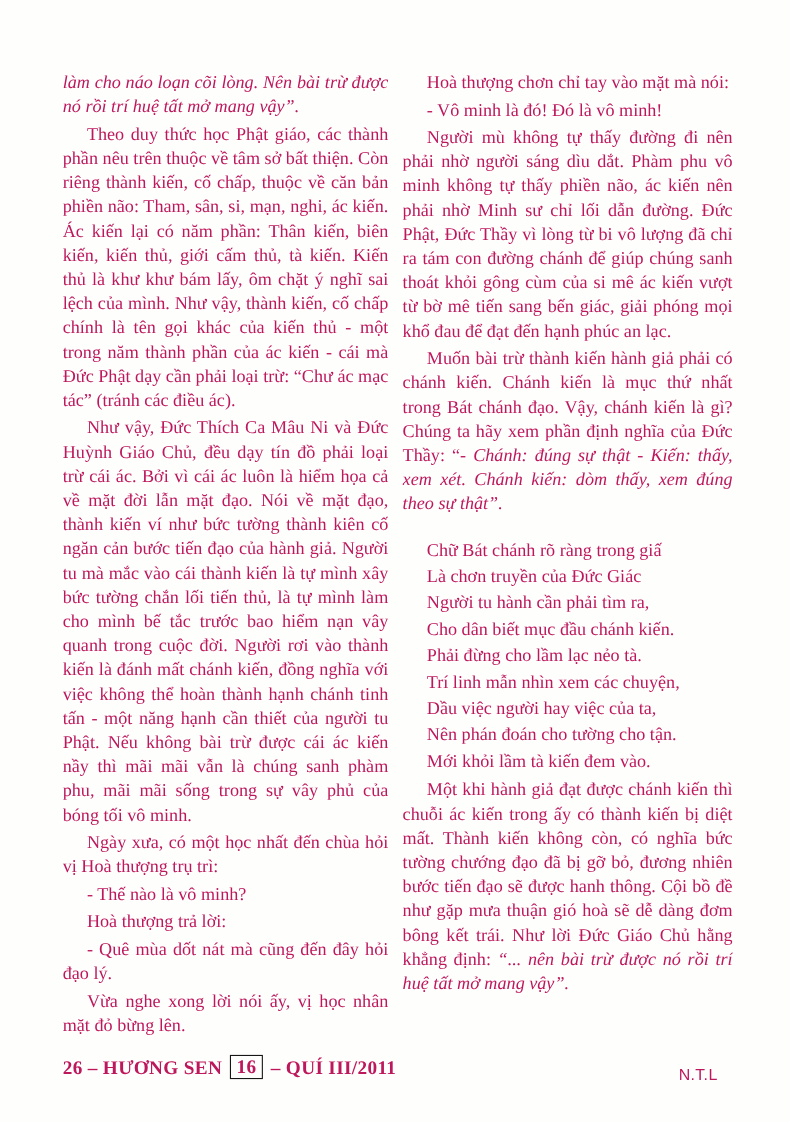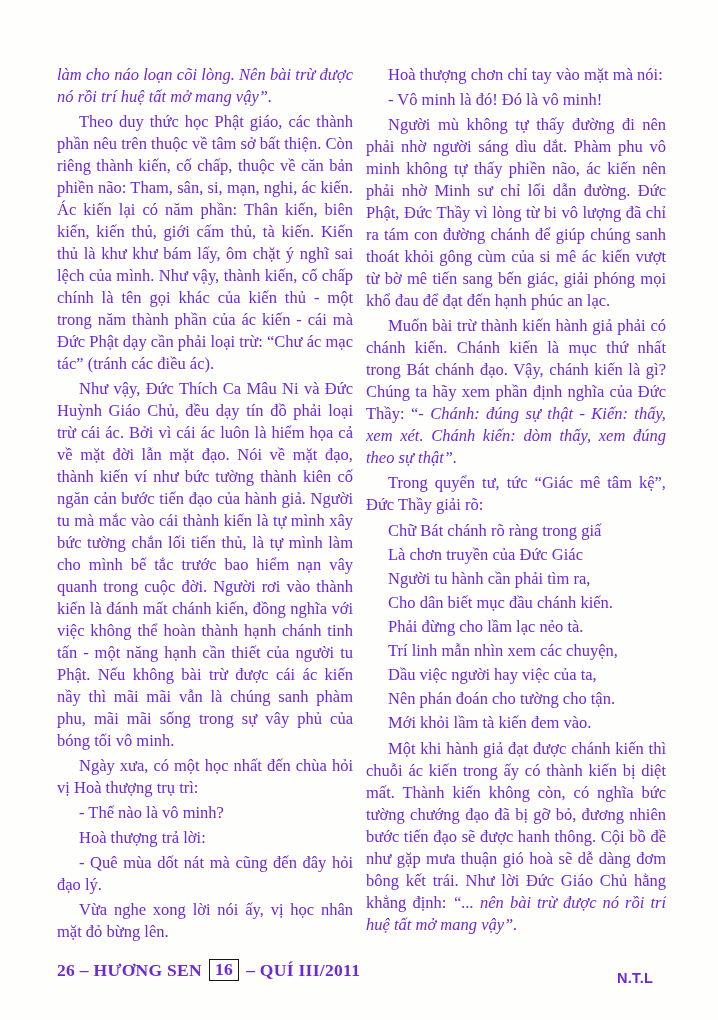--- a/index.html
+++ b/index.html
@@ -5,21 +5,21 @@
   html, body {
     margin: 0;
     padding: 0;
     background: #ffffff;
   }
   .page {
     position: relative;
     width: 718px;
     height: 1020px;
     background: #fefefd;
-    color: #6d28d9;
+    color: #be185d;
     font-family: "Liberation Serif", serif;
     font-size: 16.5px;
     line-height: 22px;
     overflow: hidden;
     box-sizing: border-box;
   }
   .columns {
     position: absolute;
     top: 64px;
     left: 57px;
@@ -35,21 +35,21 @@
   .col-left  { width: 296px; }
   .col-right { width: 300px; }
   .para {
     margin: 0 0 3px 0;
     text-align: justify;
     text-indent: 22px;
   }
   .para.noindent { text-indent: 0; }
   .italic { font-style: italic; }
   .verse {
-    margin: 3px 0 3px 0;
+    margin: 19px 0 3px 0;
   }
   .verse-line {
     padding-left: 22px;
     line-height: 24px;
     white-space: nowrap;
   }
   .footer-left {
     position: absolute;
     left: 57px;
     top: 959px;
@@ -64,21 +64,21 @@
     border: 1.7px solid #161616;
     padding: 0 5px 1px 5px;
     line-height: 19px;
     font-weight: 700;
   }
   .footer-author {
     position: absolute;
     left: 617px;
     top: 967px;
     font-family: "Liberation Sans", sans-serif;
-    font-weight: 700;
+    font-weight: 400;
     font-size: 14.5px;
     letter-spacing: 0.3px;
   }
 </style>
 </head>
 <body>
 
 <div class="page">
 
   <div class="columns">
@@ -92,21 +92,20 @@
       <p class="para">Hoà thượng trả lời:</p>
       <p class="para">- Quê mùa dốt nát mà cũng đến đây hỏi đạo lý.</p>
       <p class="para">Vừa nghe xong lời nói ấy, vị học nhân mặt đỏ bừng  lên.</p>
     </div>
 
     <div class="col col-right">
       <p class="para">Hoà thượng chơn chỉ tay vào mặt mà nói:</p>
       <p class="para">- Vô minh là đó! Đó là vô minh!</p>
       <p class="para">Người mù không tự thấy đường đi nên phải nhờ người sáng dìu dắt. Phàm phu vô minh không tự thấy phiền não, ác kiến nên phải nhờ Minh sư chỉ lối dẫn đường. Đức Phật, Đức Thầy vì lòng từ bi vô lượng đã chỉ ra tám con đường chánh để giúp chúng sanh thoát khỏi gông cùm của si mê ác kiến vượt từ bờ mê tiến sang bến giác, giải phóng mọi khổ đau để đạt đến hạnh phúc an lạc.</p>
       <p class="para"><span>Muốn bài trừ thành kiến hành giả phải có chánh kiến. Chánh kiến là mục thứ nhất trong Bát chánh đạo. Vậy, chánh kiến là gì? Chúng ta hãy xem phần định nghĩa của Đức Thầy: “- </span><span class="italic">Chánh: đúng sự thật - Kiến: thấy, xem xét. Chánh kiến: dòm thấy, xem đúng theo sự thật”.</span></p>
-      <p class="para">Trong quyển tư, tức “Giác mê tâm kệ”, Đức Thầy giải rõ:</p>
       <div class="verse">
         <div class="verse-line">Chữ Bát chánh rõ ràng trong giấ</div>
         <div class="verse-line">Là chơn truyền của Đức Giác</div>
         <div class="verse-line">Người tu hành cần phải tìm ra,</div>
         <div class="verse-line">Cho dân biết mục đầu chánh kiến.</div>
         <div class="verse-line"> Phải đừng cho lầm lạc nẻo tà.</div>
         <div class="verse-line">Trí linh mẫn nhìn xem các chuyện,</div>
         <div class="verse-line">Dầu việc người hay việc của ta,</div>
         <div class="verse-line">Nên phán đoán cho tường cho tận.</div>
         <div class="verse-line">Mới khỏi lầm tà kiến đem vào.</div>

